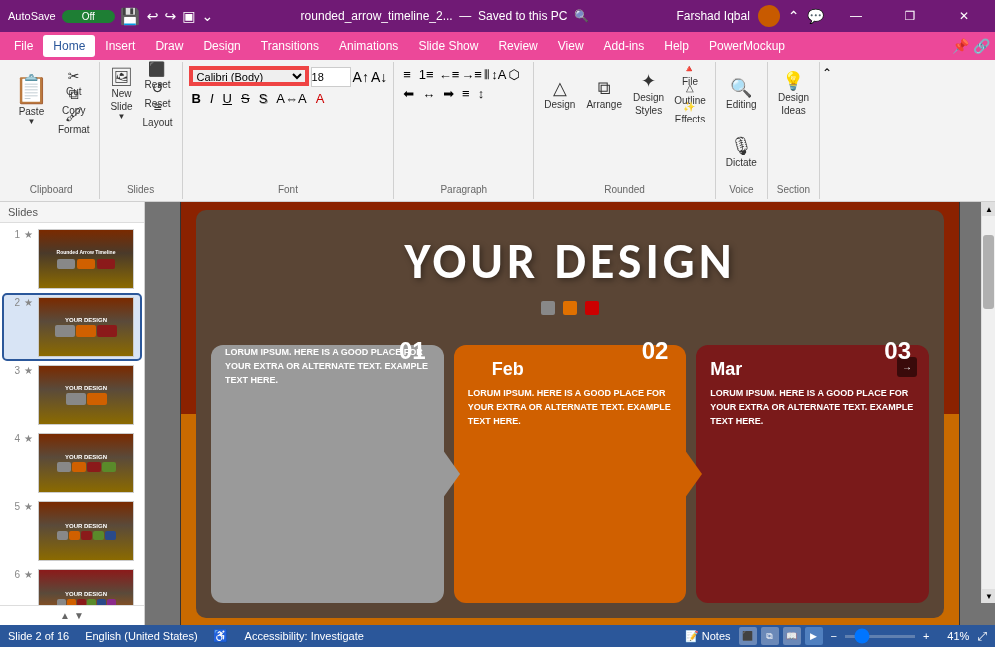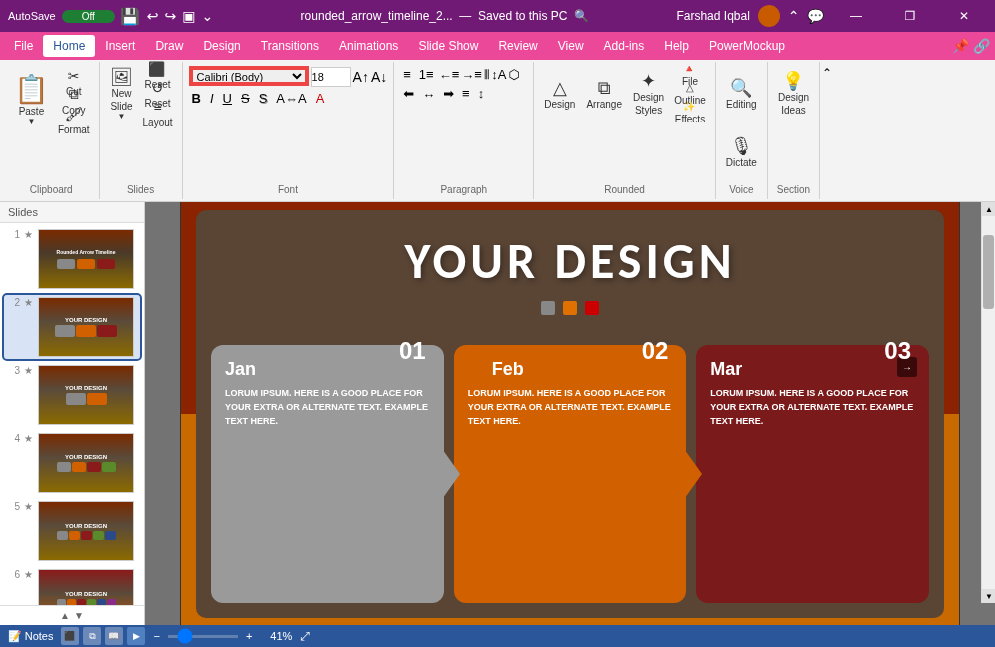--- a/index.html
+++ b/index.html
@@ -411,23 +411,20 @@
         </div>
       </div>
 
       <div style="position:absolute;top:150px;left:30px;right:30px;bottom:30px;display:flex;gap:10px;z-index:2;">
 
         <div style="flex:1;position:relative;">
           <div style="position:absolute;top:0;left:0;right:0;bottom:0;background:#9a9a9a;border-radius:12px;"></div>
 
           <div style="position:absolute;right:-16px;top:50%;transform:translateY(-50%);width:0;height:0;border-top:28px solid transparent;border-bottom:28px solid transparent;border-left:20px solid #9a9a9a;z-index:5;"></div>
           <div style="position:absolute;top:-8px;right:18px;font-size:24px;font-weight:bold;color:white;z-index:3;">01</div>
-          <div style="position:relative;z-index:3;padding:14px 12px 6px 14px;">
-            <div style="font-size:18px;font-weight:bold;color:white;">Jan</div>
-          </div>
           <div style="position:relative;z-index:3;padding:0 12px 12px 14px;">
             <div style="font-size:9px;color:white;font-weight:bold;line-height:1.6;text-transform:uppercase;">LORUM IPSUM. HERE IS A GOOD PLACE FOR YOUR EXTRA OR ALTERNATE TEXT. EXAMPLE TEXT HERE.</div>
           </div>
         </div>
 
         <div style="flex:1;position:relative;">
           <div style="position:absolute;top:0;left:0;right:0;bottom:0;background:#d06000;border-radius:12px;"></div>
 
           <div style="position:absolute;right:-16px;top:50%;transform:translateY(-50%);width:0;height:0;border-top:28px solid transparent;border-bottom:28px solid transparent;border-left:20px solid #d06000;z-index:5;"></div>
           <div style="position:absolute;top:-8px;right:18px;font-size:24px;font-weight:bold;color:white;z-index:3;">02</div>
@@ -460,20 +457,26 @@
       <div class="scrollbar-btn">▲</div>
       <div class="scrollbar-track" style="flex:1;position:relative;">
         <div class="scrollbar-thumb" style="position:absolute;top:5%;left:1px;right:1px;height:20%;background:#b0b0b0;border-radius:3px;"></div>
       </div>
       <div class="scrollbar-btn">▼</div>
     </div>
   </div>
 </div>
 
 <div class="status-bar">
+  <div class="status-left">
+    <span>Slide 2 of 16</span>
+    <span>English (United States)</span>
+    <span style="font-size:12px;">♿</span>
+    <span style="cursor:pointer;">Accessibility: Investigate</span>
+  </div>
   <div class="status-right">
     <span style="cursor:pointer;display:flex;align-items:center;gap:3px;">
       <span>📝</span>
       <span>Notes</span>
     </span>
     <div class="view-icons">
       <div class="view-icon">⬛</div>
       <div class="view-icon">⧉</div>
       <div class="view-icon">📖</div>
       <div class="view-icon" style="background:#5080c0;">▶</div>

